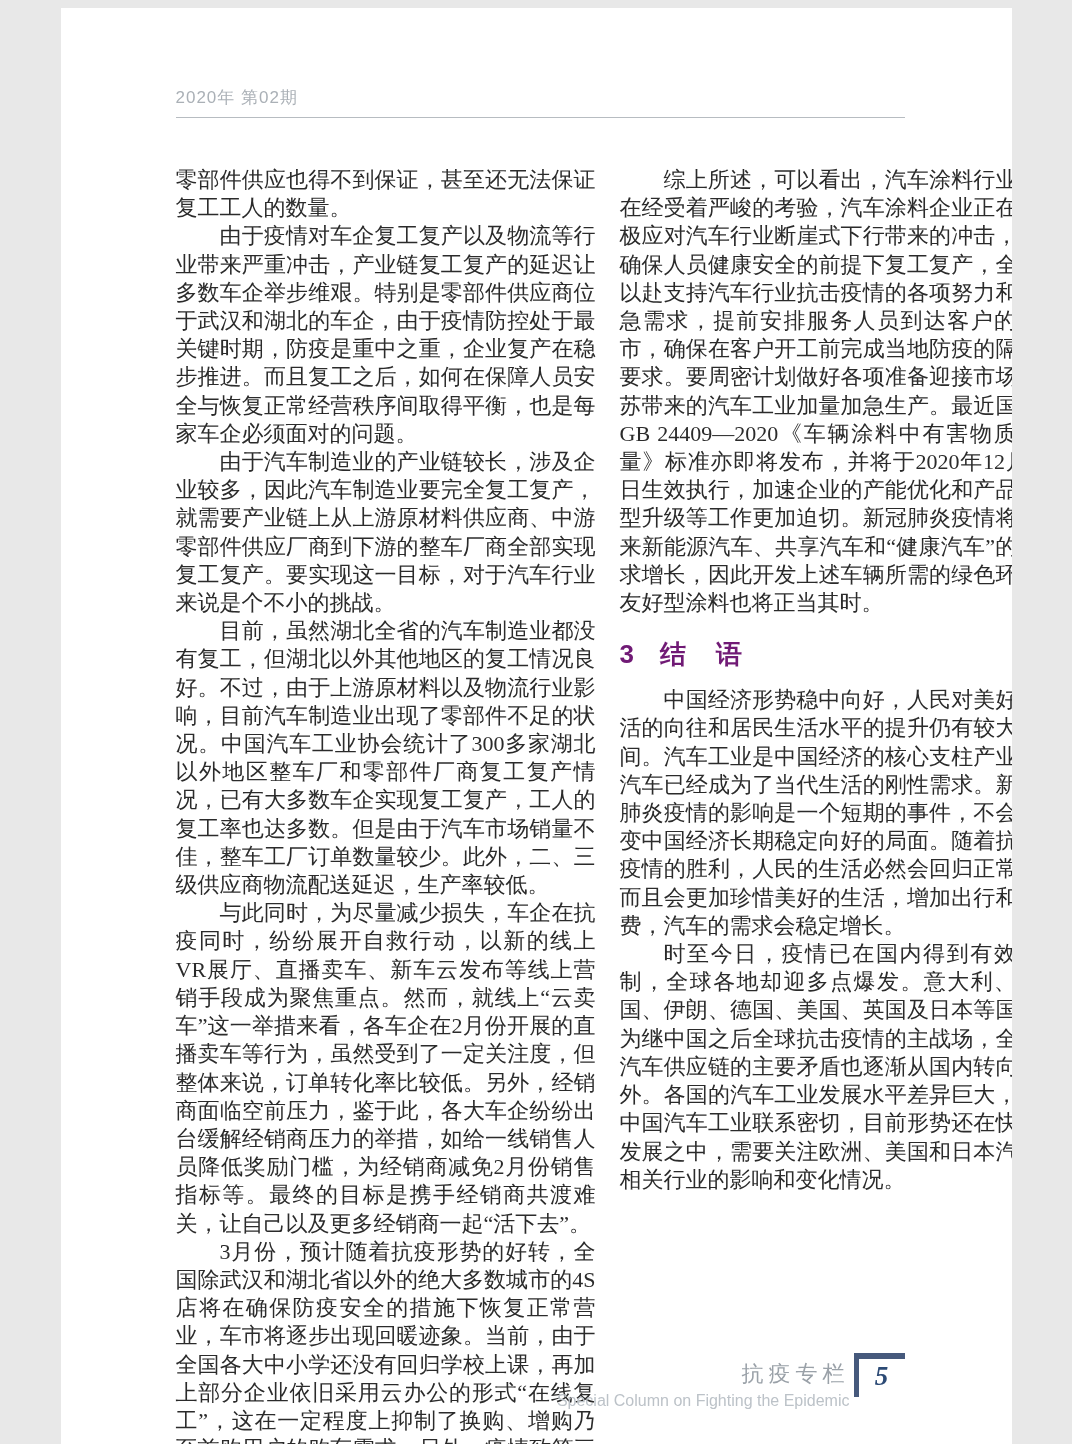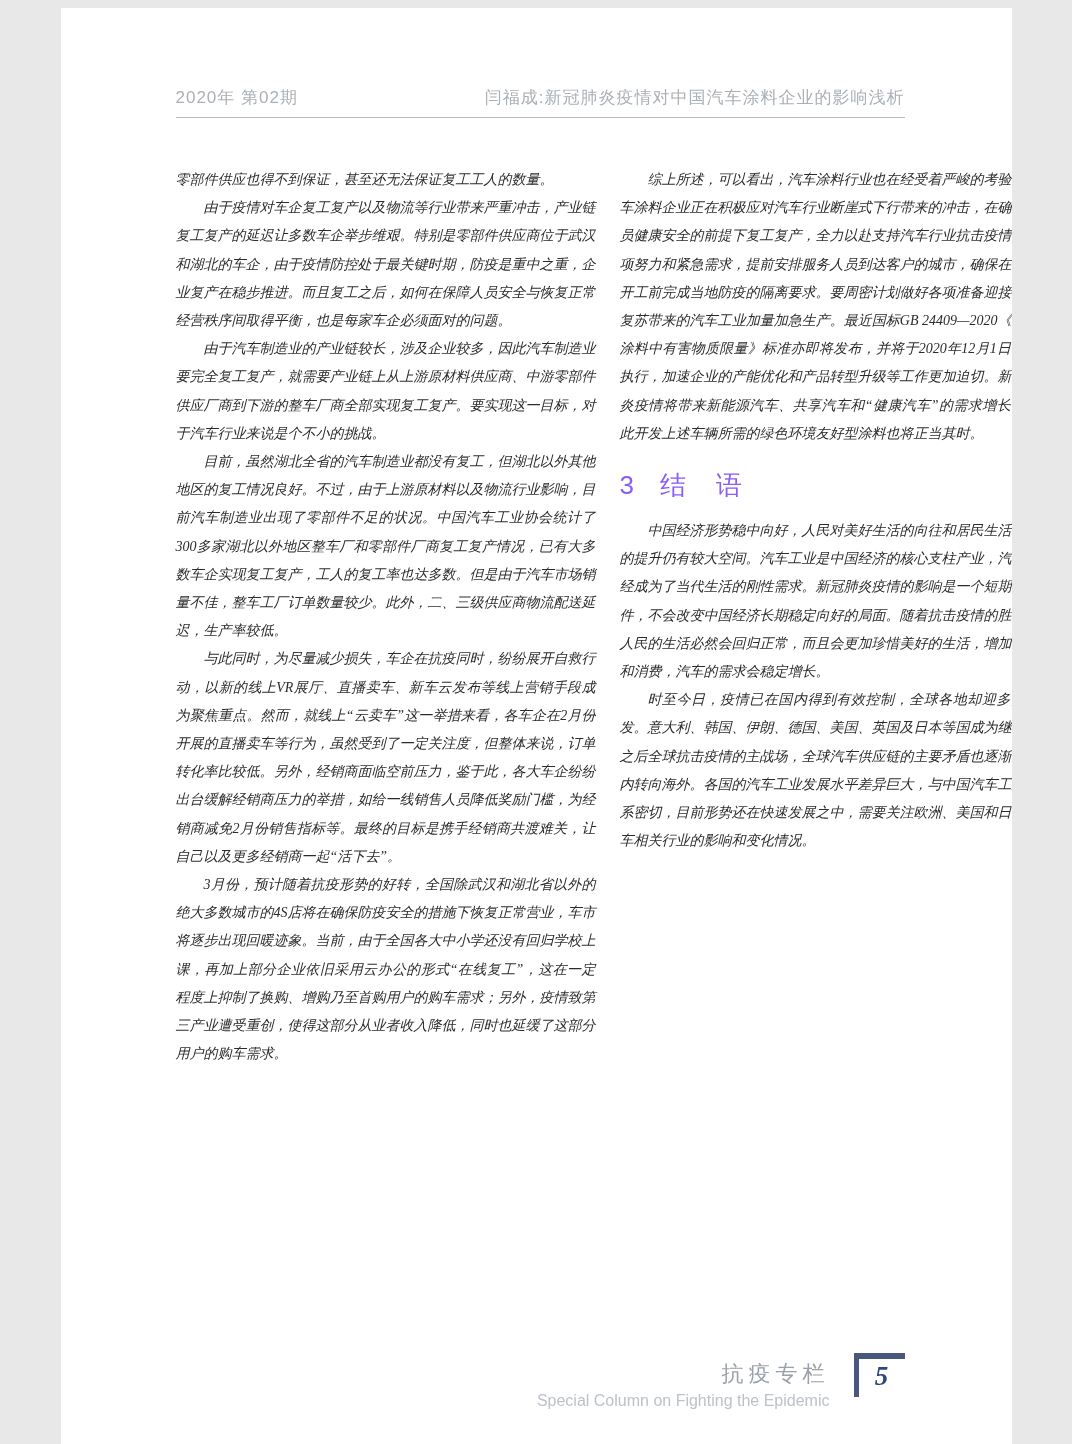--- a/index.html
+++ b/index.html
@@ -22,41 +22,40 @@
     font-size:17px;color:#aab0b6;letter-spacing:1px;
   }
   
   .columns{
     position:absolute;top:158px;left:115px;right:107px;
     display:flex;gap:24px;
   }
   .col{width:420px;flex:0 0 420px;}
   .col p{
     margin:0;
-    font-size:14px;line-height:28.2px;
+    font-size:22px;line-height:28.2px;
     text-align:justify;
     text-indent:2em;
-    font-style:italic;
   }
   .col p.no-indent{text-indent:0;}
   
   .sec-heading{
     margin:20px 0 14px 0;
     font-family:"Liberation Sans","DejaVu Sans",sans-serif;
-    font-weight:normal;font-size:26px;
-    color:#8b5cf6;
+    font-weight:bold;font-size:26px;
+    color:#701a75;
   }
   .sec-heading .sec-num{margin-right:26px;}
   .sec-heading .sec-title{letter-spacing:2px;}
   
   .last-para-wrap{position:relative;}
   
   .footer{
     position:absolute;right:107px;bottom:42px;
-    display:flex;align-items:flex-start;gap:24px;
+    display:flex;align-items:flex-start;gap:4px;
     font-family:"Liberation Sans","DejaVu Sans",sans-serif;
   }
   .footer-text{text-align:right;padding-top:6px;}
   .footer-cn{font-size:22px;color:#9aa1a8;letter-spacing:5px;}
   .footer-en{font-size:16px;color:#bcc2c8;margin-top:3px;}
   .page-box{
     width:46px;height:38px;
     border-top:6px solid #46597c;
     border-left:5px solid #46597c;
     display:flex;align-items:flex-start;justify-content:center;
@@ -68,21 +67,20 @@
     margin-top:2px;
   }
 </style>
 </head>
 <body>
 
 <div class="page">
 
   <div class="header">
     <span>2020年 第02期</span>
-    <span>闫福成:新冠肺炎疫情对中国汽车涂料企业的影响浅析</span>
   </div>
 
   <div class="columns">
 
     <div class="col">
       <p class="no-indent">零部件供应也得不到保证，甚至还无法保证复工工人的数量。</p>
       <p>由于疫情对车企复工复产以及物流等行业带来严重冲击，产业链复工复产的延迟让多数车企举步维艰。特别是零部件供应商位于武汉和湖北的车企，由于疫情防控处于最关键时期，防疫是重中之重，企业复产在稳步推进。而且复工之后，如何在保障人员安全与恢复正常经营秩序间取得平衡，也是每家车企必须面对的问题。</p>
       <p>由于汽车制造业的产业链较长，涉及企业较多，因此汽车制造业要完全复工复产，就需要产业链上从上游原材料供应商、中游零部件供应厂商到下游的整车厂商全部实现复工复产。要实现这一目标，对于汽车行业来说是个不小的挑战。</p>
       <p>目前，虽然湖北全省的汽车制造业都没有复工，但湖北以外其他地区的复工情况良好。不过，由于上游原材料以及物流行业影响，目前汽车制造业出现了零部件不足的状况。中国汽车工业协会统计了300多家湖北以外地区整车厂和零部件厂商复工复产情况，已有大多数车企实现复工复产，工人的复工率也达多数。但是由于汽车市场销量不佳，整车工厂订单数量较少。此外，二、三级供应商物流配送延迟，生产率较低。</p>
       <p>与此同时，为尽量减少损失，车企在抗疫同时，纷纷展开自救行动，以新的线上VR展厅、直播卖车、新车云发布等线上营销手段成为聚焦重点。然而，就线上“云卖车”这一举措来看，各车企在2月份开展的直播卖车等行为，虽然受到了一定关注度，但整体来说，订单转化率比较低。另外，经销商面临空前压力，鉴于此，各大车企纷纷出台缓解经销商压力的举措，如给一线销售人员降低奖励门槛，为经销商减免2月份销售指标等。最终的目标是携手经销商共渡难关，让自己以及更多经销商一起“活下去”。</p>

